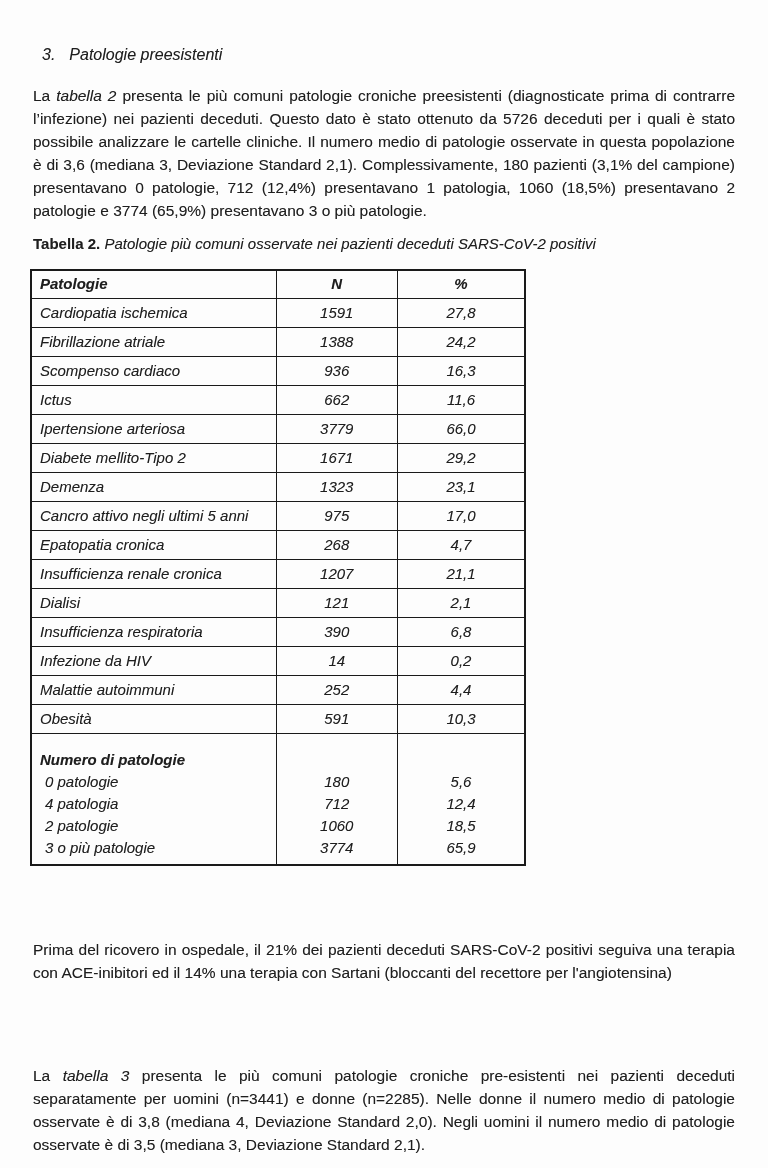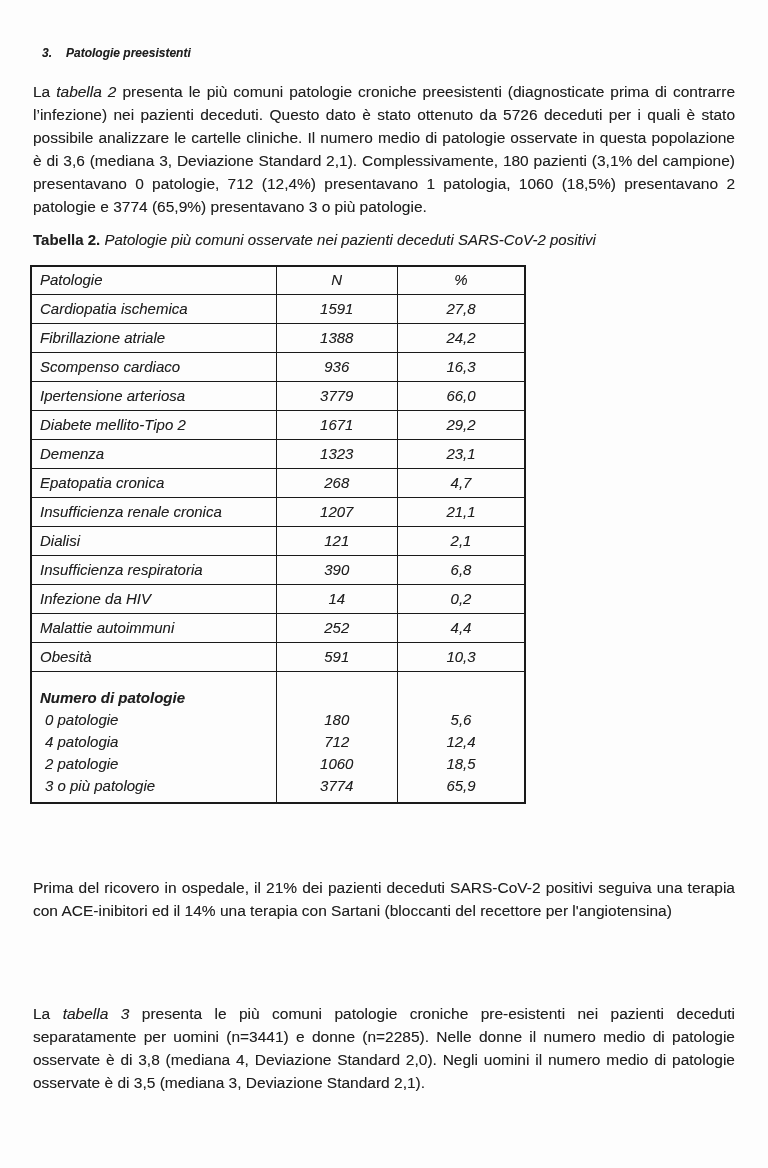--- a/index.html
+++ b/index.html
@@ -8,22 +8,22 @@
     background:#fdfdfd;
     font-family:"Liberation Sans", sans-serif;
     color:#1e1e1e;
     overflow:hidden;
     text-shadow:0 0 .4px rgba(30,30,30,.35);
   }
   .page { width:768px; height:1168px; position:relative; }
 
   .heading {
     margin:46px 0 0 42px;
-    font-size:12px;
-    font-weight:bold;
+    font-size:16px;
+    font-weight:normal;
     font-style:italic;
   }
   .heading .num { margin-right:14px; }
 
   p.body-text {
     margin:20px 33px 0 33px;
     font-size:15.5px;
     line-height:23px;
     text-align:justify;
   }
@@ -47,21 +47,21 @@
   table.tab2 col.c1 { width:246px; }
   table.tab2 col.c2 { width:122px; }
   table.tab2 col.c3 { width:128px; }
   table.tab2 th, table.tab2 td {
     border:1px solid #1a1a1a;
     padding:2px 8px;
     line-height:20px;
     vertical-align:middle;
   }
   table.tab2 th {
-    font-weight:normal;
+    font-weight:bold;
     text-align:left;
     height:28px;
   }
   table.tab2 th.center { text-align:center; }
   table.tab2 tr.r { height:29px;padding-left:9px; }
   table.tab2 td.c-num { text-align:center; }
   table.tab2 td.c-name { text-align:left; }
   table.tab2 tr.summary td { vertical-align:top; padding-top:15px; padding-bottom:5px; }
   .sum-line { line-height:22px; }
   .sum-title { line-height:22px; font-weight:bold; }
@@ -105,33 +105,43 @@
           <td class="c-name">Fibrillazione atriale</td>
           <td class="c-num">1388</td>
           <td class="c-num">24,2</td>
         </tr>
       <tr class="r">
           <td class="c-name">Scompenso cardiaco</td>
           <td class="c-num">936</td>
           <td class="c-num">16,3</td>
         </tr>
       <tr class="r">
+          <td class="c-name">Ictus</td>
+          <td class="c-num">662</td>
+          <td class="c-num">11,6</td>
+        </tr>
+      <tr class="r">
           <td class="c-name">Ipertensione arteriosa</td>
           <td class="c-num">3779</td>
           <td class="c-num">66,0</td>
         </tr>
       <tr class="r">
           <td class="c-name">Diabete mellito-Tipo 2</td>
           <td class="c-num">1671</td>
           <td class="c-num">29,2</td>
         </tr>
       <tr class="r">
           <td class="c-name">Demenza</td>
           <td class="c-num">1323</td>
           <td class="c-num">23,1</td>
+        </tr>
+      <tr class="r">
+          <td class="c-name">Cancro attivo negli ultimi 5 anni</td>
+          <td class="c-num">975</td>
+          <td class="c-num">17,0</td>
         </tr>
       <tr class="r">
           <td class="c-name">Epatopatia cronica</td>
           <td class="c-num">268</td>
           <td class="c-num">4,7</td>
         </tr>
       <tr class="r">
           <td class="c-name">Insufficienza renale cronica</td>
           <td class="c-num">1207</td>
           <td class="c-num">21,1</td>

